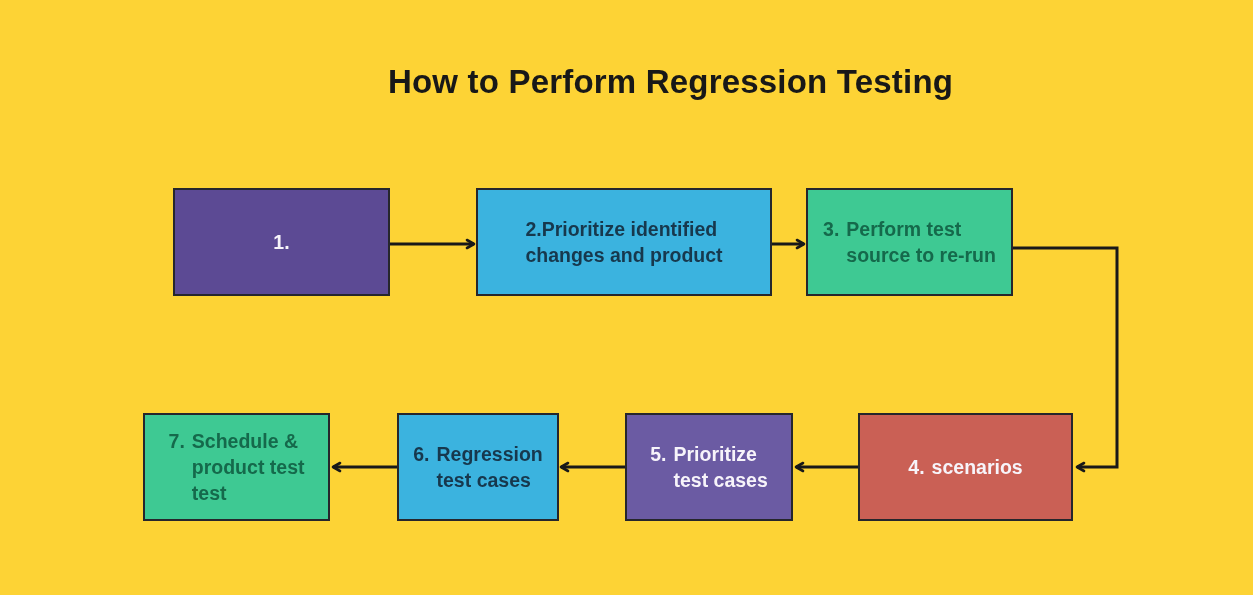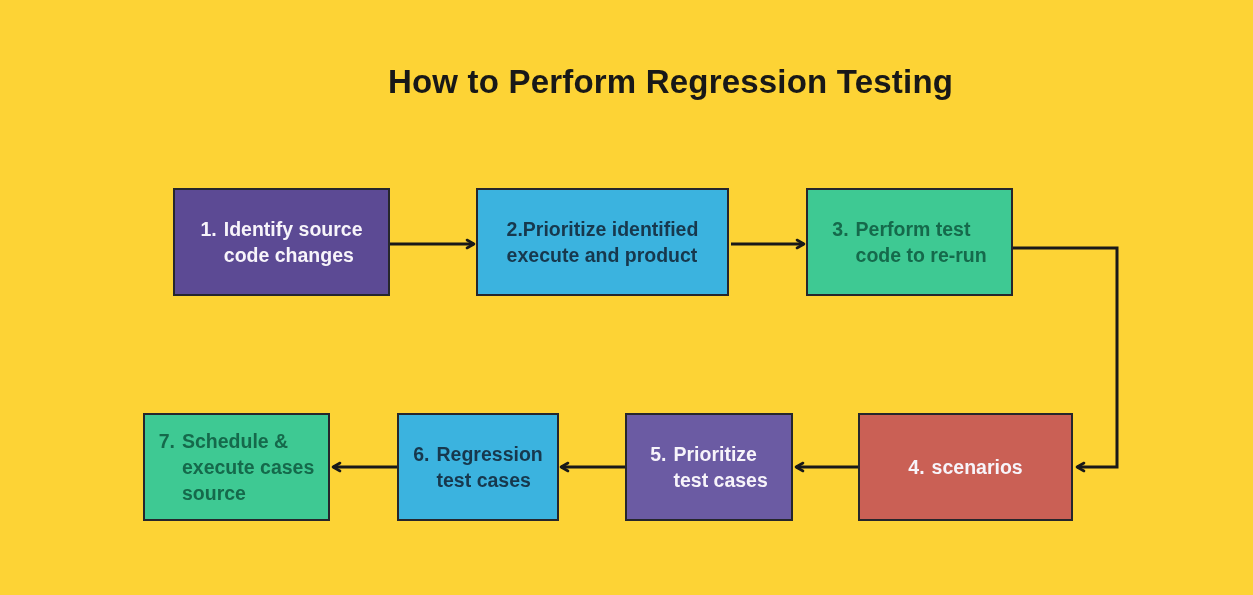--- a/index.html
+++ b/index.html
@@ -70,43 +70,39 @@
     <path d="M731,244 H804" fill="none" stroke="currentColor" stroke-width="3" marker-end="url(#arrowhead)"></path>
     <path d="M1013,248 H1117 V467 H1077" fill="none" stroke="currentColor" stroke-width="3" marker-end="url(#arrowhead)"></path>
     <path d="M858,467 H796" fill="none" stroke="currentColor" stroke-width="3" marker-end="url(#arrowhead)"></path>
     <path d="M625,467 H561" fill="none" stroke="currentColor" stroke-width="3" marker-end="url(#arrowhead)"></path>
     <path d="M397,467 H333" fill="none" stroke="currentColor" stroke-width="3" marker-end="url(#arrowhead)"></path>
   </svg>
 
   <div class="box" style="left: 173px; top: 188px; width: 217px; background-color: rgb(92, 74, 148); color: rgb(247, 244, 250);">
     <div class="box-inner">
       <span class="num">1.</span>
-      <span class="lines">
-        <span class="line">Identify source</span>
-        <span class="line">code changes</span>
-      </span>
     </div>
   </div>
 
-  <div class="box" style="left: 476px; top: 188px; width: 253px; background-color: rgb(59, 179, 223); color: rgb(23, 56, 77);">
+  <div class="box" style="left: 476px; top: 188px; width: 296px; background-color: rgb(59, 179, 223); color: rgb(23, 56, 77);">
     <div class="box-inner">
 
       <span class="lines">
         <span class="line">2.Prioritize identified</span>
-        <span class="line">execute and product</span>
+        <span class="line">changes and product</span>
       </span>
     </div>
   </div>
 
   <div class="box" style="left: 806px; top: 188px; width: 207px; background-color: rgb(62, 201, 147); color: rgb(21, 105, 75);">
     <div class="box-inner">
       <span class="num">3.</span>
       <span class="lines">
         <span class="line">Perform test</span>
-        <span class="line">code to re-run</span>
+        <span class="line">source to re-run</span>
       </span>
     </div>
   </div>
 
   <div class="box" style="left: 858px; top: 413px; width: 215px; background-color: rgb(202, 96, 85); color: rgb(247, 244, 250);">
     <div class="box-inner">
       <span class="num">4.</span>
       <span class="lines">
         <span class="line">scenarios</span>
       </span>
@@ -131,19 +127,19 @@
         <span class="line">test cases</span>
       </span>
     </div>
   </div>
 
   <div class="box" style="left: 143px; top: 413px; width: 187px; background-color: rgb(62, 201, 147); color: rgb(21, 105, 75);">
     <div class="box-inner">
       <span class="num">7.</span>
       <span class="lines">
         <span class="line">Schedule &amp;</span>
-        <span class="line">execute cases</span>
-        <span class="line">source</span>
+        <span class="line">product test</span>
+        <span class="line">test</span>
       </span>
     </div>
   </div>
 
 </div>
 
 </body></html>

